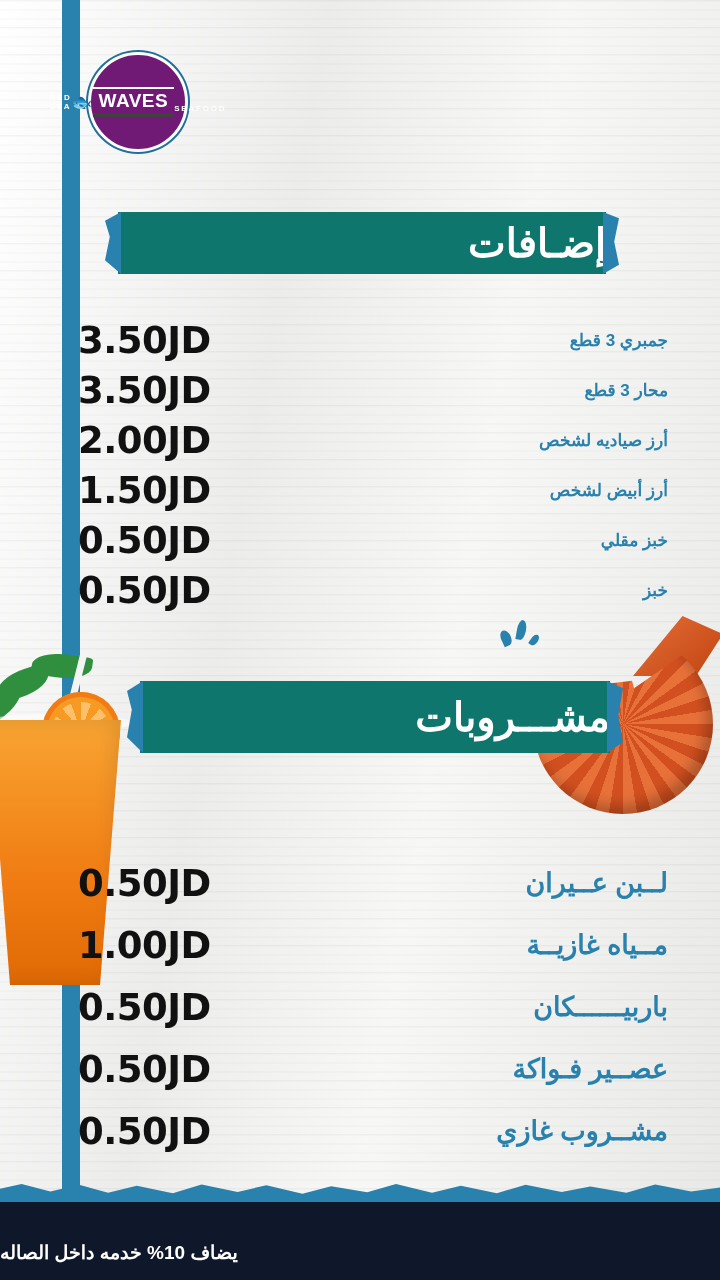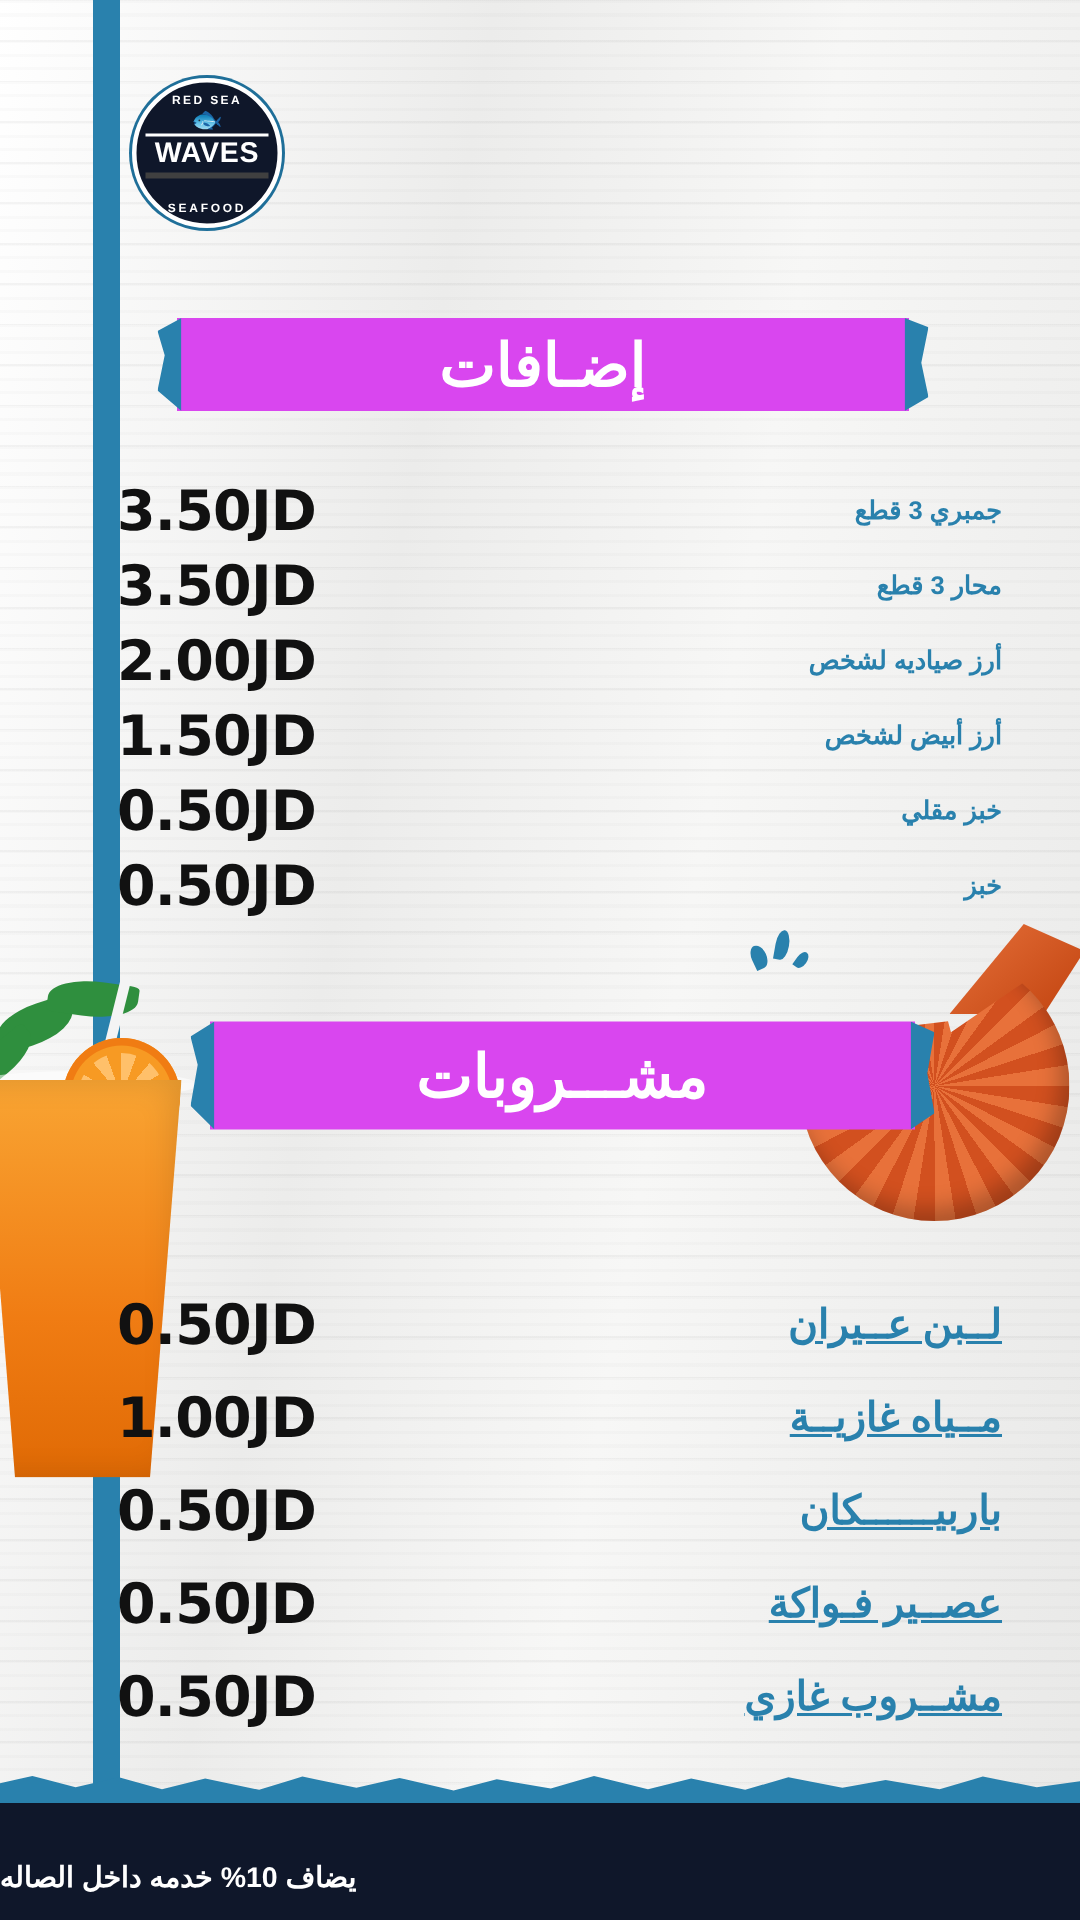--- a/index.html
+++ b/index.html
@@ -28,25 +28,25 @@
     pointer-events: none;
   }
   .left-band {
     position: absolute; left: 62px; top: 0; width: 18px; height: 1238px;
     background: #2981ad;
   }
   
   .logo {
     position: absolute; left: 88px; top: 52px;
     width: 100px; height: 100px; border-radius: 50%;
-    background: #0f172a;
+    background: #701a75;
     border: 3px solid #ffffff;
     box-shadow: 0 0 0 2px #1f6f99;
     color: #fff;
-    display: flex; flex-direction: column; align-items: center; justify-content: center;
+    display: flex; flex-direction: row; align-items: center; justify-content: center;
     text-align: center;
   }
   .logo .top-arc {
     font-size: 8px; letter-spacing: 1.6px; font-weight: bold;
     margin-bottom: 1px;
   }
   .logo .fish {
     font-size: 17px; line-height: 14px; margin: 1px 0 0;
   }
   .logo .mid {
@@ -62,22 +62,22 @@
     font-family: "DejaVu Sans", sans-serif;
     font-weight: bold;
     font-size: 62px;
     letter-spacing: 4px;
     color: #141414;
     -webkit-text-stroke: 1px #141414;
   }
   
   .banner {
     position: absolute;
-    background: #d946ef;
-    display: flex; align-items: center; justify-content: center;
+    background: #0f766e;
+    display: flex; align-items: center; justify-content: flex-end;
   }
   .banner .txt {
     color: #ffffff;
     font-weight: bold;
     direction: rtl;
     text-align: center;
   }
   #banner-extras { left: 118px; top: 212px; width: 488px; height: 62px; }
   #banner-extras .txt { font-size: 40px; letter-spacing: 3px; }
   #banner-drinks { left: 140px; top: 681px; width: 470px; height: 72px; }
@@ -110,21 +110,21 @@
     white-space: nowrap;
   }
   #extras-list { left: 78px; top: 315px; width: 590px; }
   #extras-list .row { height: 50px; }
   #extras-list .price { font-size: 37px; }
   #extras-list .name { font-size: 17px; }
 
   #drinks-list { left: 78px; top: 852px; width: 590px; }
   #drinks-list .row { height: 62px; }
   #drinks-list .price { font-size: 37px; }
-  #drinks-list .name { font-size: 27px; text-decoration: underline; }
+  #drinks-list .name { font-size: 27px; }
 
   
   .shrimp {
     position: absolute; right: -10px; top: 612px;
     width: 215px; height: 225px;
     pointer-events: none;
   }
   .shrimp .body {
     position: absolute; left: 18px; top: 22px; width: 180px; height: 180px;
     border-radius: 50%;

